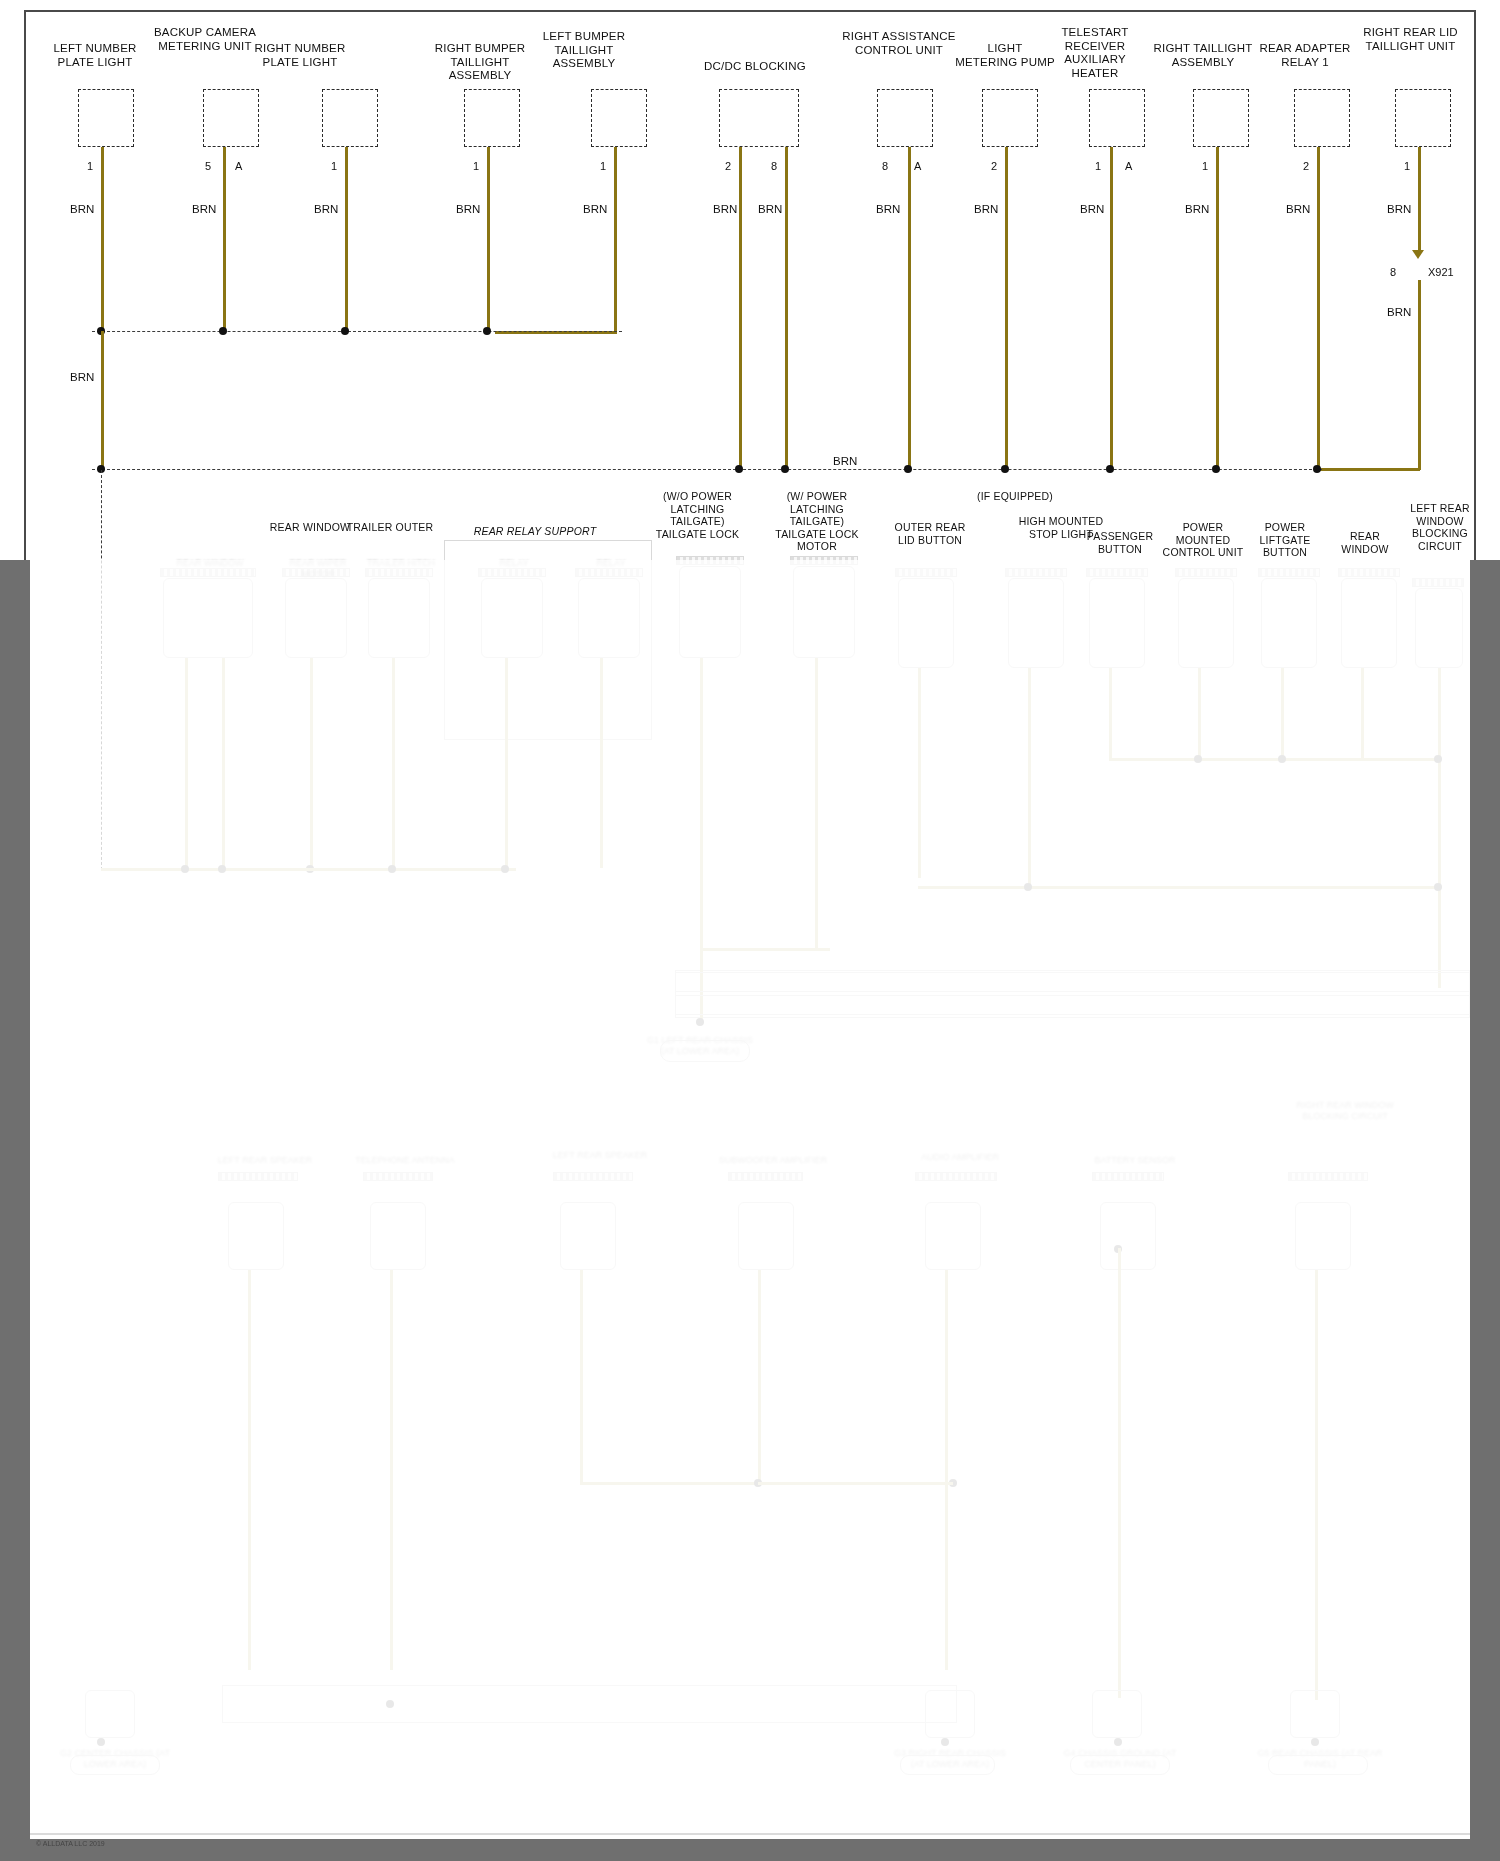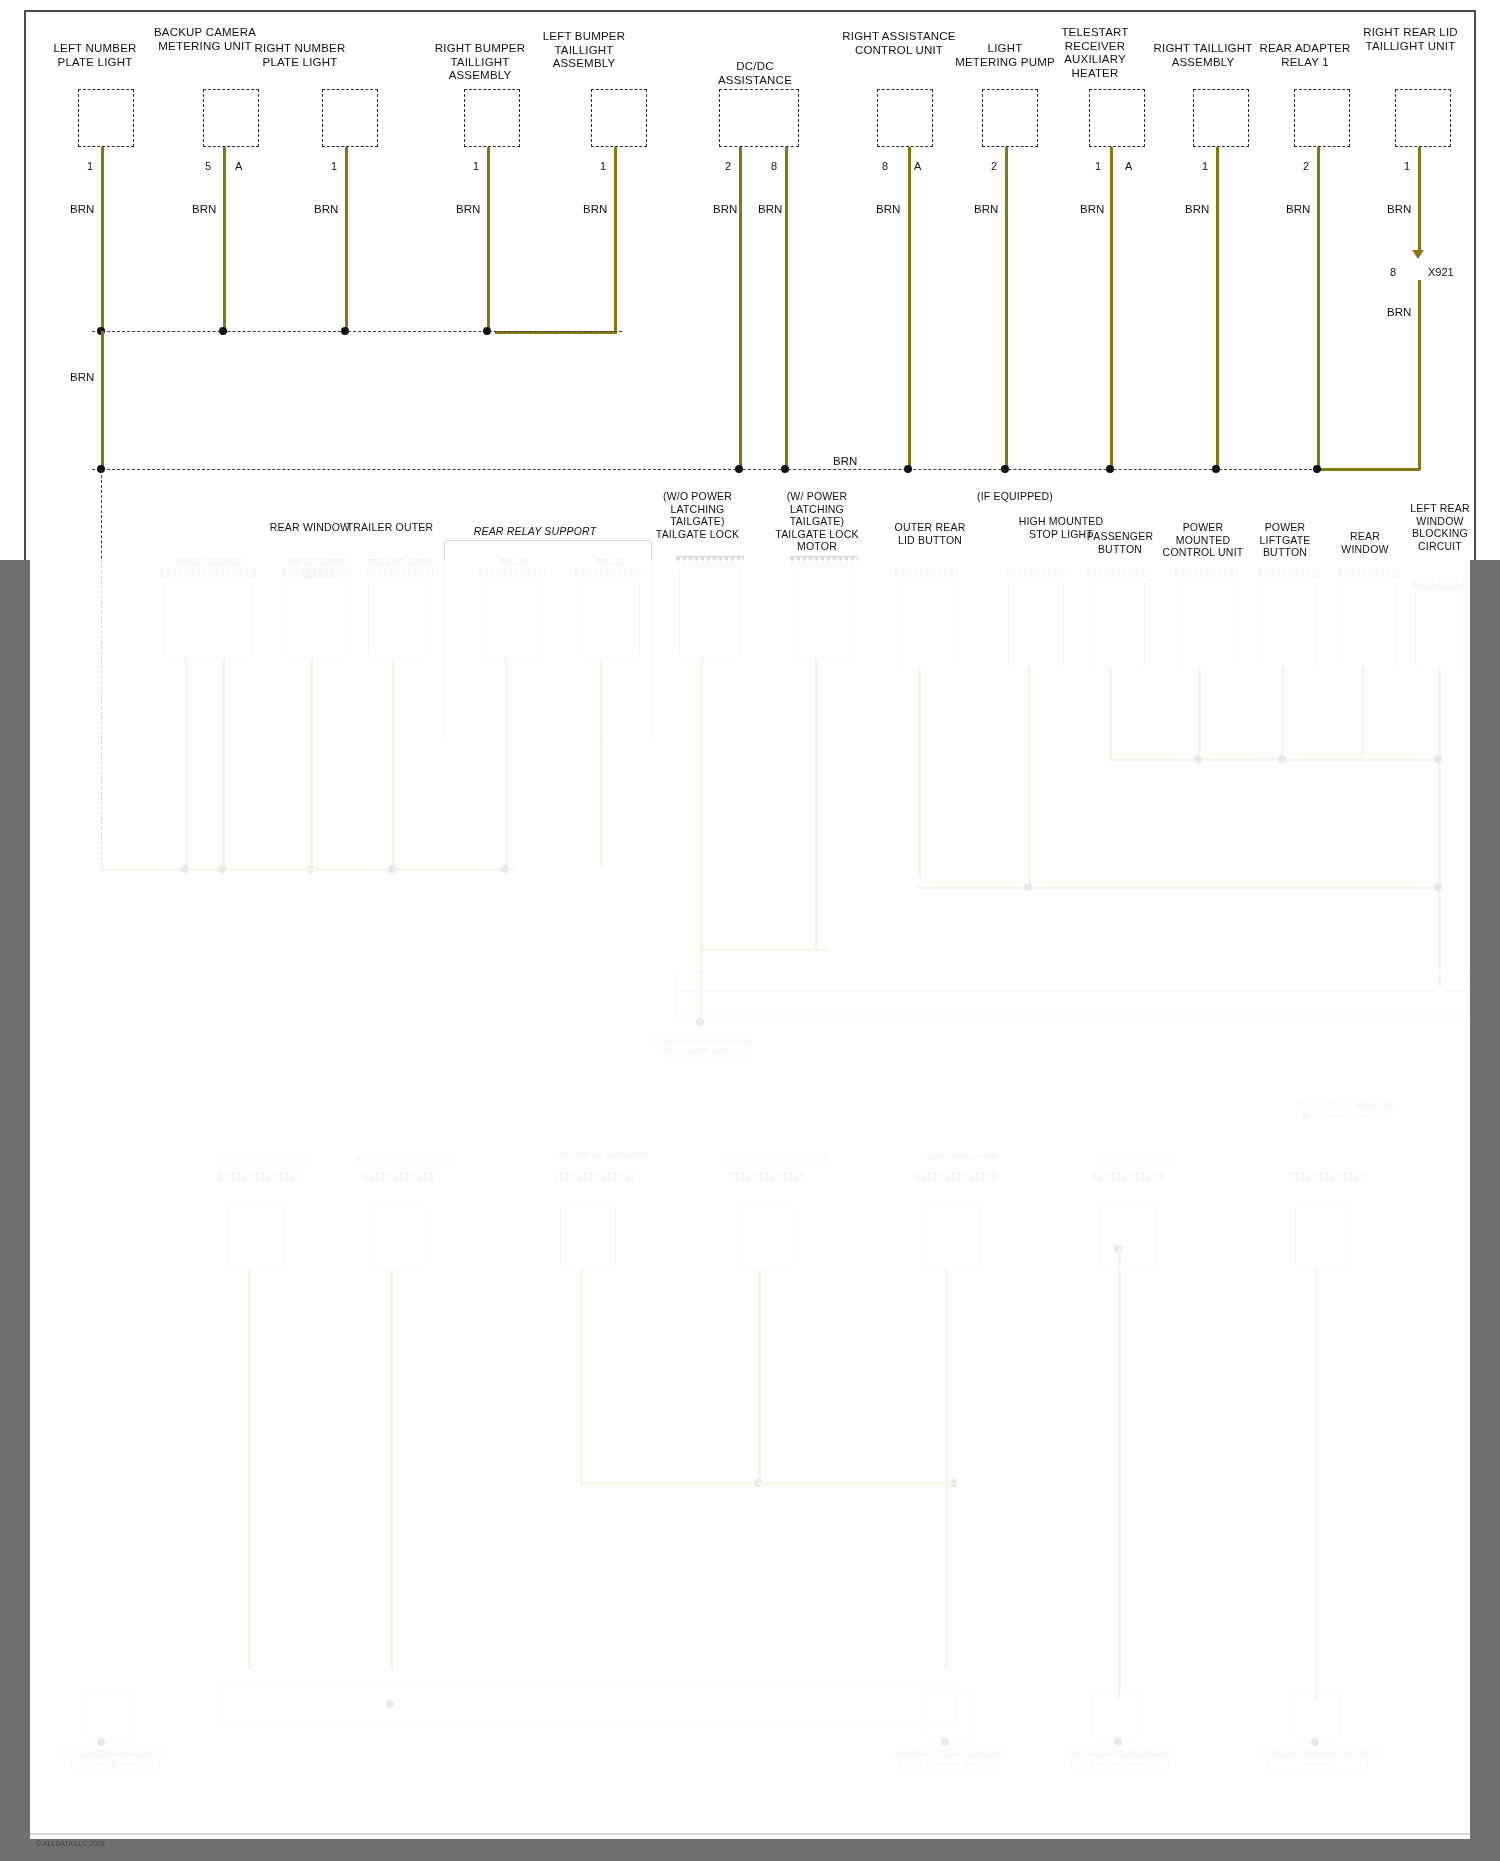--- a/index.html
+++ b/index.html
@@ -122,21 +122,21 @@
     <div class="wirecode" style="left:456px;top:203px;">BRN</div>
 
     <div class="lbl" style="left:525px;top:30px;width:118px;">LEFT BUMPER TAILLIGHT ASSEMBLY</div>
     <div class="comp" style="left:591px;top:89px;width:56px;height:58px;"></div>
     <div class="pin" style="left:600px;top:160px;">1</div>
     <div class="wire v" style="left:614px;top:147px;height:185px;"></div>
     <div class="wirecode" style="left:583px;top:203px;">BRN</div>
 
     <div class="wire h" style="left:495px;top:331px;width:122px;"></div>
 
-    <div class="lbl" style="left:700px;top:60px;width:110px;">DC/DC ASSISTANCE</div>
+    <div class="lbl" style="left:700px;top:60px;width:110px;">DC/DC BLOCKING</div>
     <div class="comp" style="left:719px;top:89px;width:80px;height:58px;"></div>
     <div class="pin" style="left:725px;top:160px;">2</div>
     <div class="pin" style="left:771px;top:160px;">8</div>
     <div class="wire v" style="left:739px;top:147px;height:323px;"></div>
     <div class="wire v" style="left:785px;top:147px;height:323px;"></div>
     <div class="wirecode" style="left:713px;top:203px;">BRN</div>
     <div class="wirecode" style="left:758px;top:203px;">BRN</div>
 
     <div class="lbl" style="left:840px;top:30px;width:118px;">RIGHT ASSISTANCE CONTROL UNIT</div>
     <div class="comp" style="left:877px;top:89px;width:56px;height:58px;"></div>

